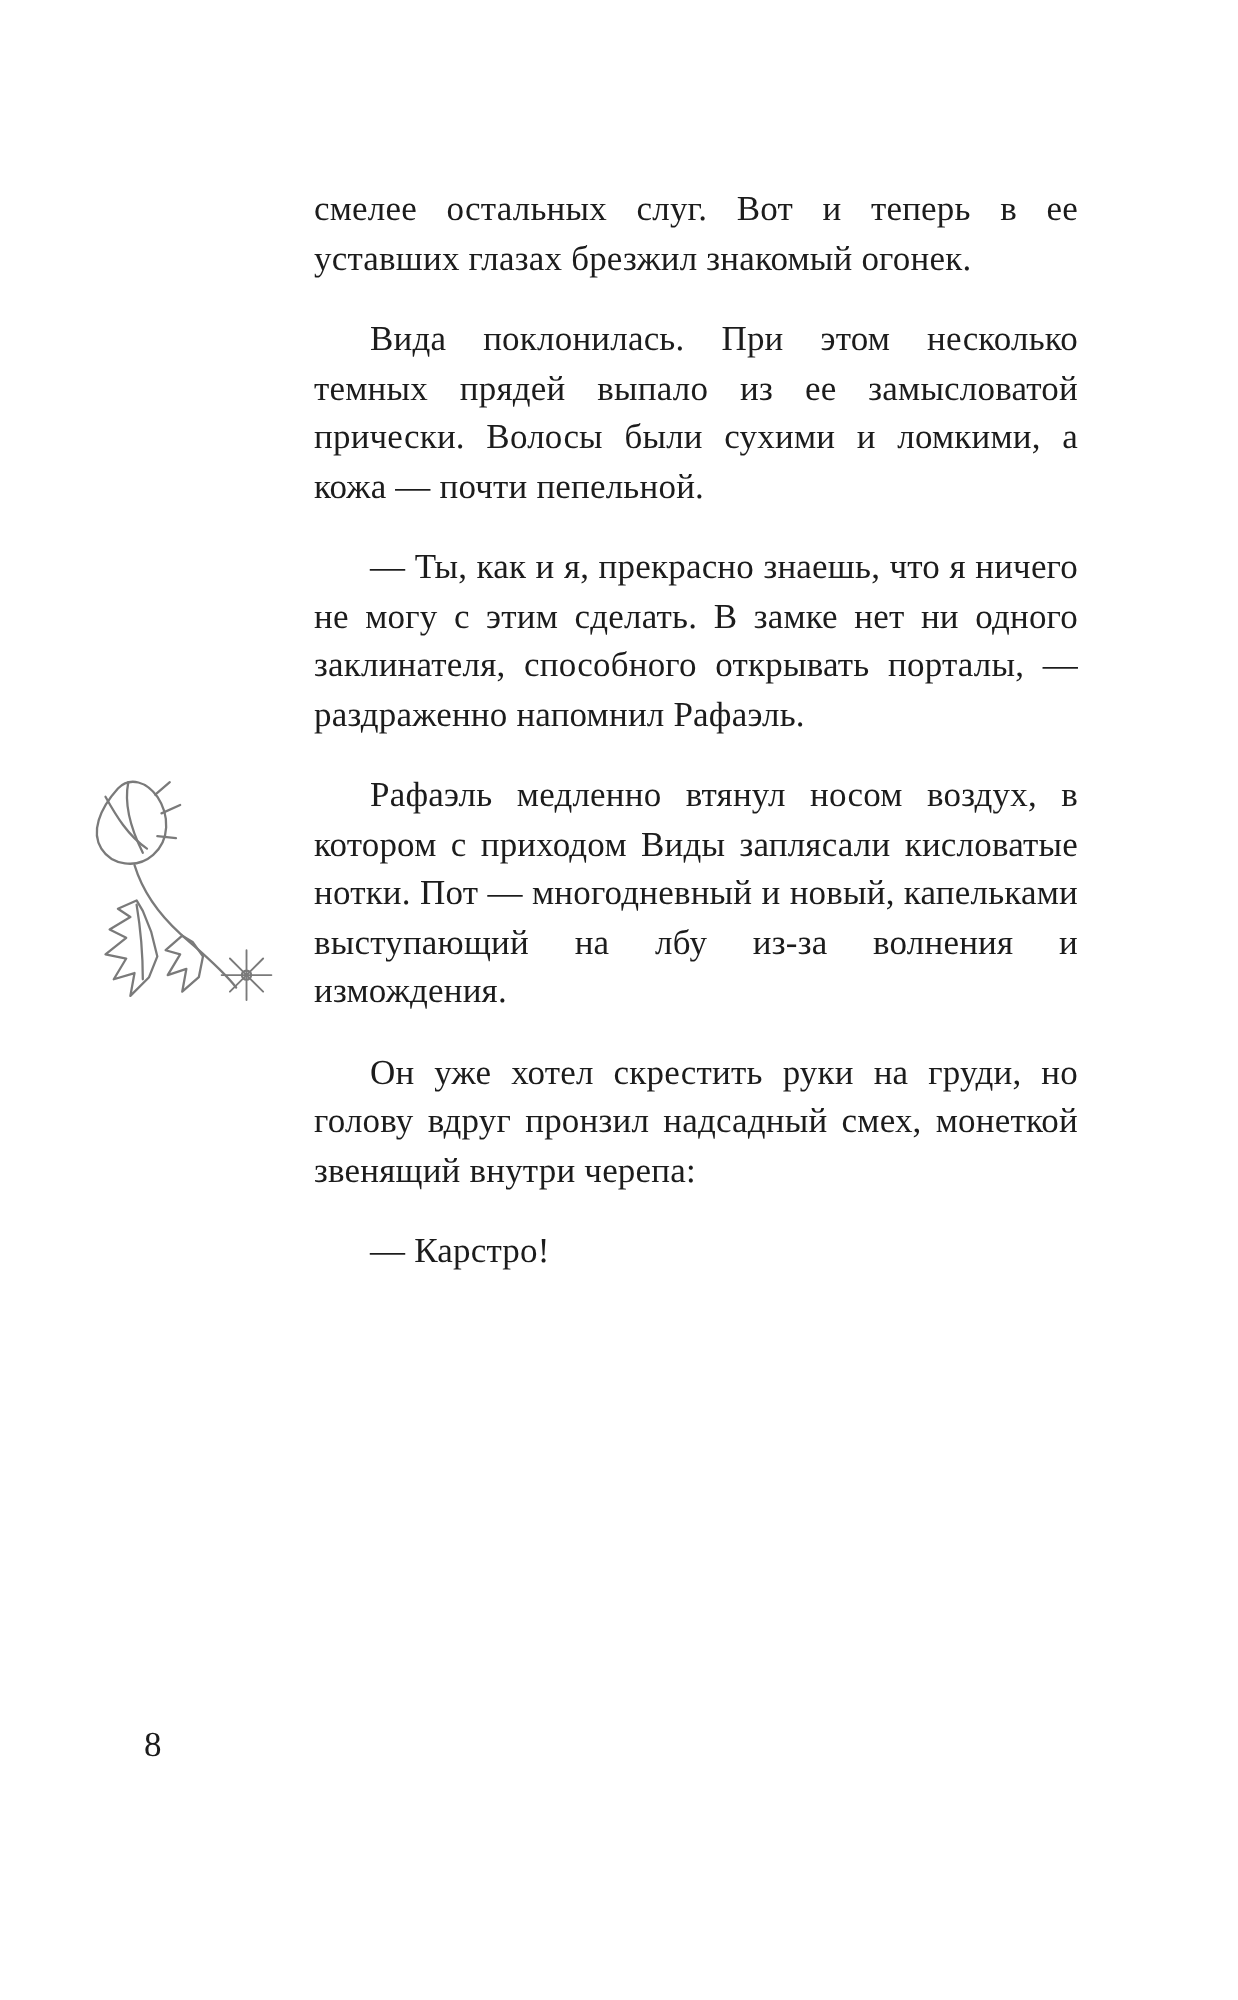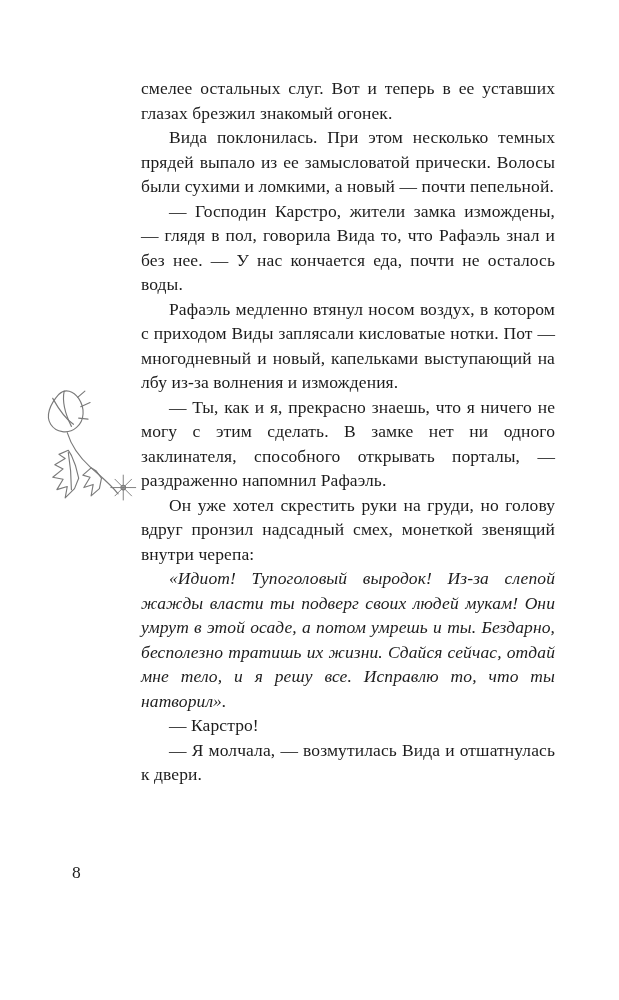--- a/index.html
+++ b/index.html
@@ -24,21 +24,21 @@
     position: absolute;
     left: 141px;
     top: 76px;
     width: 414px;
     font-size: 17.5px;
     line-height: 24.5px;
     text-align: justify;
     letter-spacing: 0.1px;
   }
   .para {
-    margin: 0;
+    margin: 16px;
     padding: 0;
   }
   .para.indent,
   .para.indent-italic {
     text-indent: 28px;
   }
   .para.continuation {
     text-indent: 0;
   }
   .para.indent-italic {
@@ -83,25 +83,22 @@
         <path d="M53,77 L45,84 L52,86 L46,96 L55,93 L53,104 L61,97 L63,87 L58,80 Z"></path>
 
         <path d="M84,96 L84,84 M84,96 L92,88 M84,96 L96,96 M84,96 L92,104 M84,96 L84,108 M84,96 L76,104 M84,96 L72,96 M84,96 L76,88" stroke-width="0.9"></path>
         <circle cx="84" cy="96" r="2.2"></circle>
       </g>
     </svg>
   </div>
 
   <div class="text-column">
       <p class="para continuation">смелее остальных слуг. Вот и теперь в ее уставших глазах брезжил знакомый огонек.</p>
-      <p class="para indent">Вида поклонилась. При этом несколько темных прядей выпало из ее замысловатой прически. Волосы были сухими и ломкими, а новый — почти пепельной.</p>
-      <p class="para indent">— Господин Карстро, жители замка измождены, — глядя в пол, говорила Вида то, что Рафаэль знал и без нее. — У нас кончается еда, почти не осталось воды.</p>
+      <p class="para indent">Вида поклонилась. При этом несколько темных прядей выпало из ее замысловатой прически. Волосы были сухими и ломкими, а кожа — почти пепельной.</p>
+      <p class="para indent">— Ты, как и я, прекрасно знаешь, что я ничего не могу с этим сделать. В замке нет ни одного заклинателя, способного открывать порталы, — раздраженно напомнил Рафаэль.</p>
       <p class="para indent">Рафаэль медленно втянул носом воздух, в котором с приходом Виды заплясали кисловатые нотки. Пот — многодневный и новый, капельками выступающий на лбу из-за волнения и измождения.</p>
-      <p class="para indent">— Ты, как и я, прекрасно знаешь, что я ничего не могу с этим сделать. В замке нет ни одного заклинателя, способного открывать порталы, — раздраженно напомнил Рафаэль.</p>
       <p class="para indent">Он уже хотел скрестить руки на груди, но голову вдруг пронзил надсадный смех, монеткой звенящий внутри черепа:</p>
-      <p class="para indent-italic">«Идиот! Тупоголовый выродок! Из-за слепой жажды власти ты подверг своих людей мукам! Они умрут в этой осаде, а потом умрешь и ты. Бездарно, бесполезно тратишь их жизни. Сдайся сейчас, отдай мне тело, и я решу все. Исправлю то, что ты натворил».</p>
       <p class="para indent">— Карстро!</p>
-      <p class="para indent">— Я молчала, — возмутилась Вида и отшатнулась к двери.</p>
     </div>
 
   <span class="page-number">8</span>
 
 </div>
 
 </body></html>

